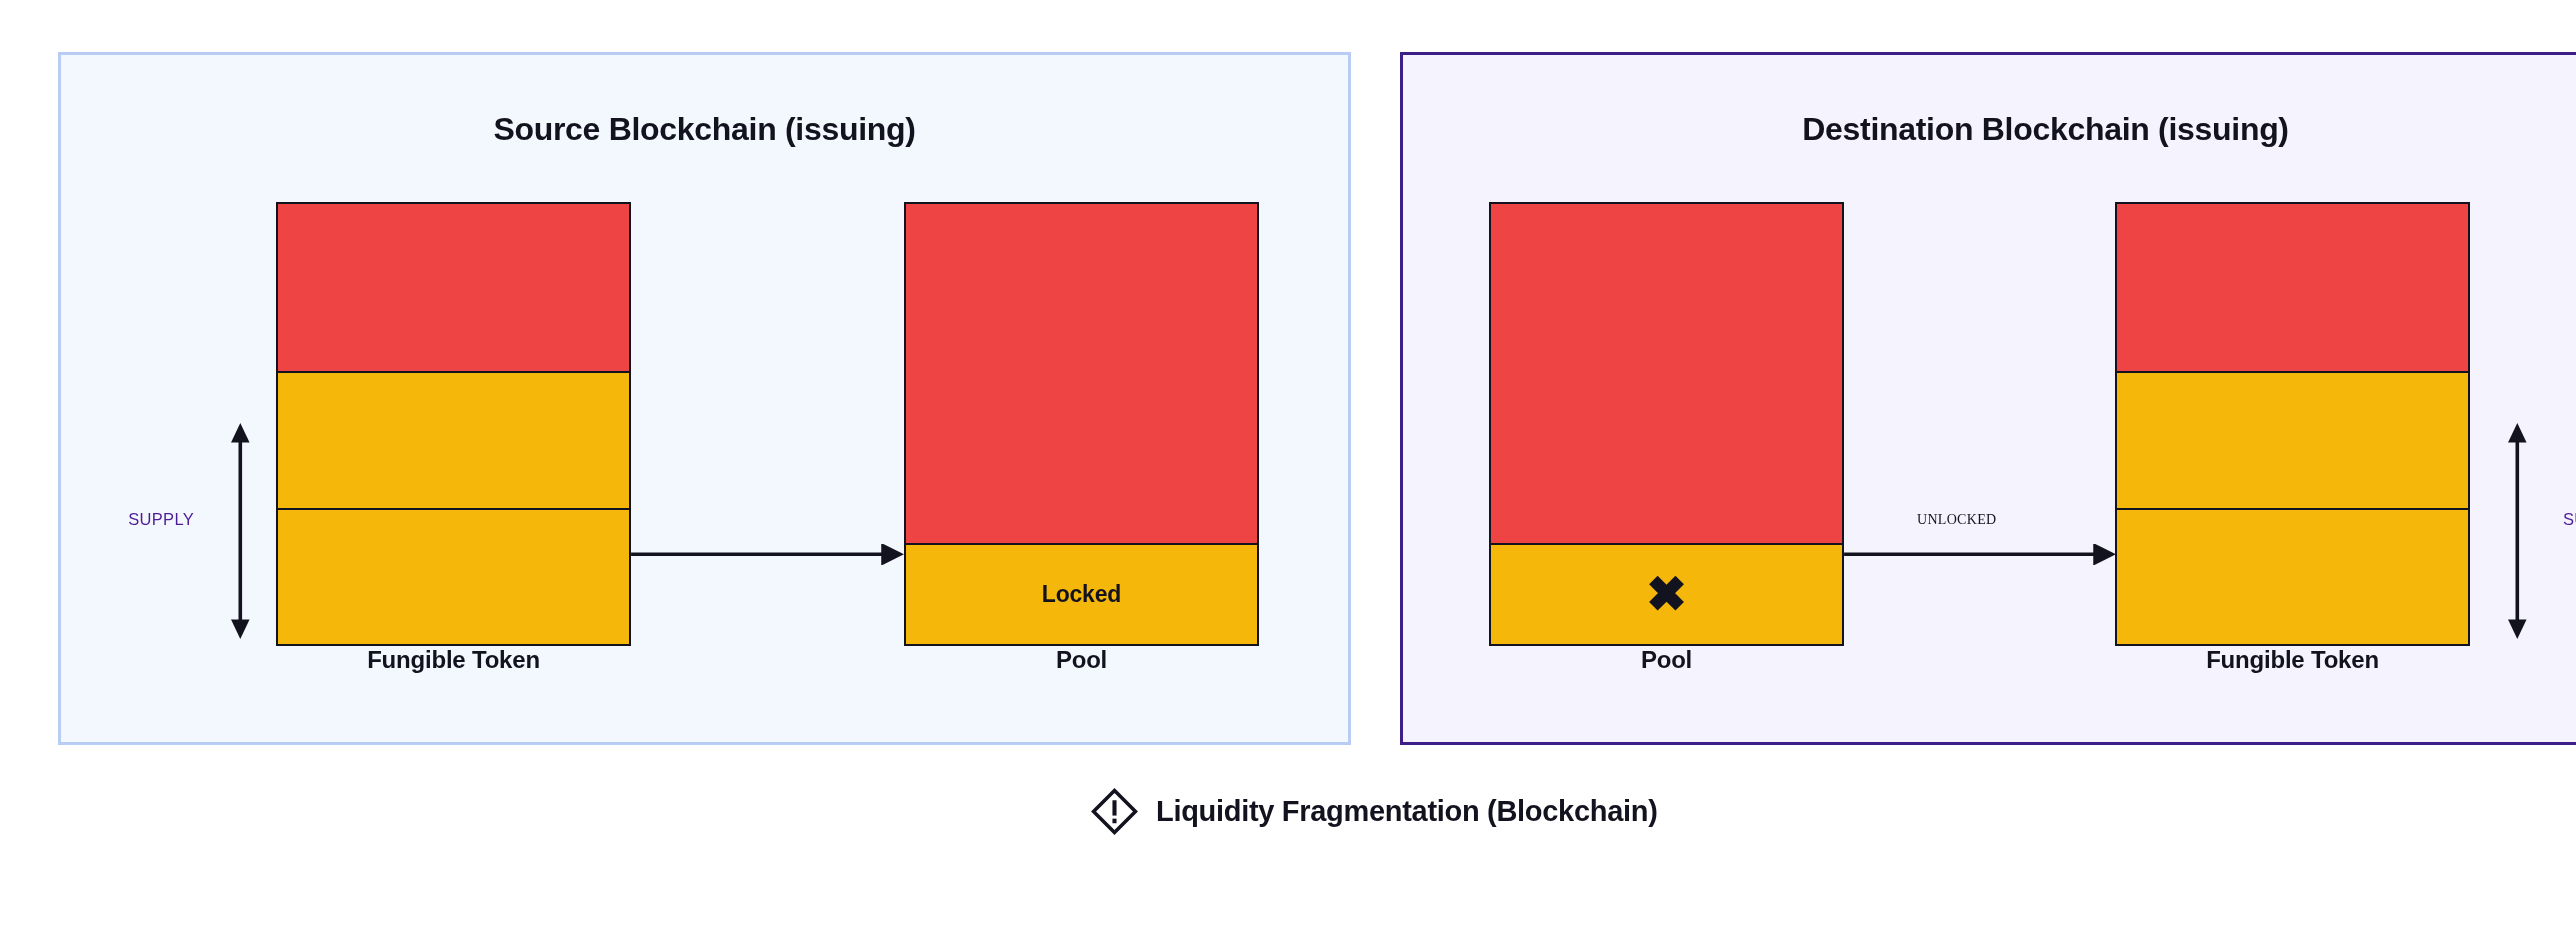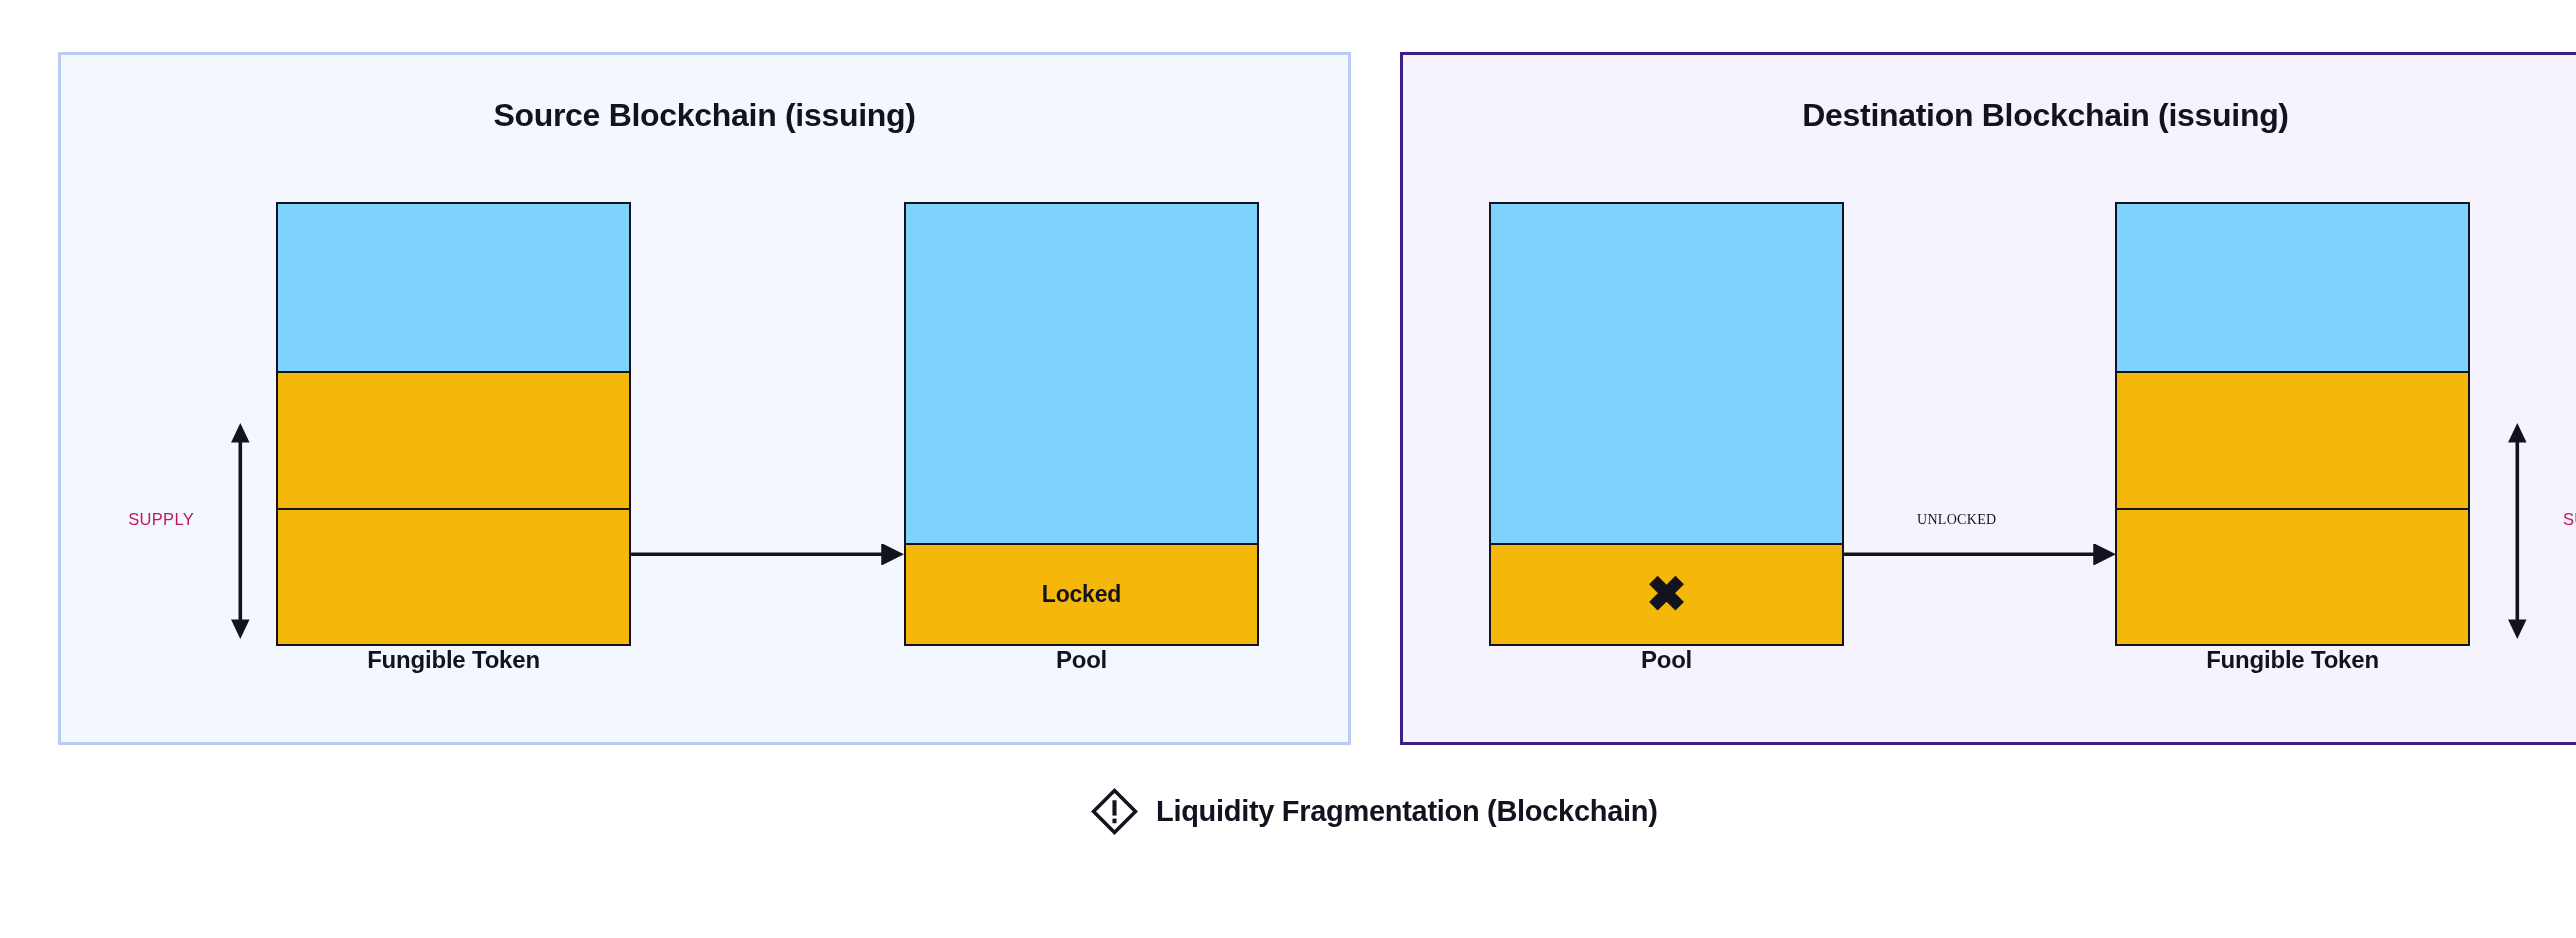--- a/index.html
+++ b/index.html
@@ -38,21 +38,21 @@
   }
   .panel-destination {
     left: 1400px;
     width: 1291px;
     background: #f5f3fe;
     border-color: #3e1e87;
   }
 
   .panel-title {
     position: absolute;
-    top: 42px;
+    top: 56px;
     left: 0;
     width: 100%;
     text-align: center;
     font-size: 32px;
     font-weight: 700;
     letter-spacing: -0.3px;
     color: #13131f;
     white-space: nowrap;
   }
 
@@ -60,21 +60,21 @@
   .bar-group {
     position: absolute;
     width: 355px;
   }
   .bar {
     position: relative;
     width: 355px;
     height: 444px;
     box-sizing: border-box;
     border: 2.1px solid #13131f;
-    background: #7dd3fc;
+    background: #ef4444;
     display: flex;
     flex-direction: column;
     justify-content: flex-end;
   }
   .seg {
     width: 100%;
     box-sizing: border-box;
     position: relative;
     display: flex;
     align-items: center;
@@ -119,21 +119,21 @@
     height: 216px;
   }
   .supply-left  { left: 118px;  top: 423px; }
   .supply-right { left: 2501px; top: 423px; }
 
   .supply-label {
     position: absolute;
     top: 87px;
     font-size: 16.5px;
     letter-spacing: 0.3px;
-    color: #be185d;
+    color: #4c1d95;
     white-space: nowrap;
   }
   .supply-left .supply-label  { left: 10.3px; }
   .supply-right .supply-label { left: 62px; }
 
   .supply-arrow { position: absolute; top: 0; }
   .supply-left  .supply-arrow { left: 112px; }
   .supply-right .supply-arrow { left: 6.2px; }
 
   

